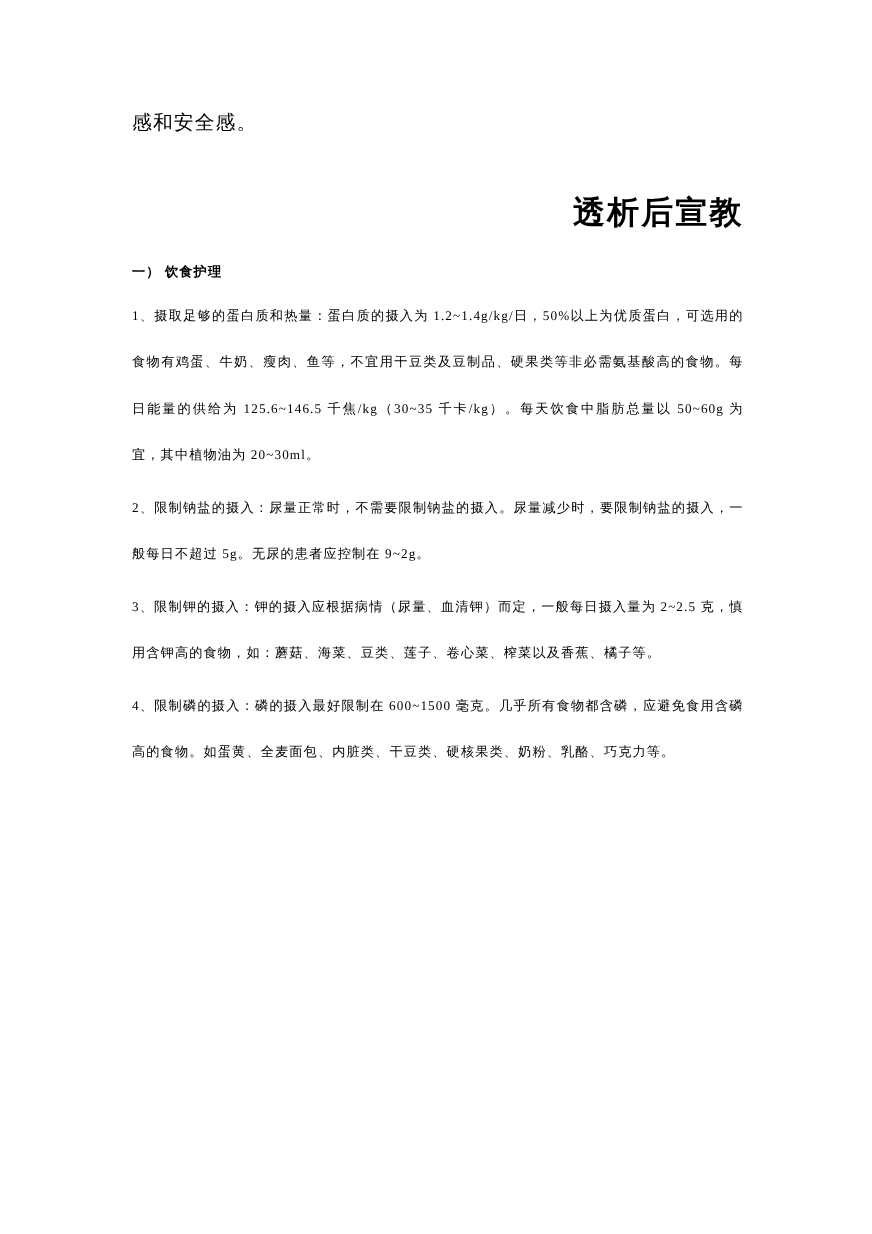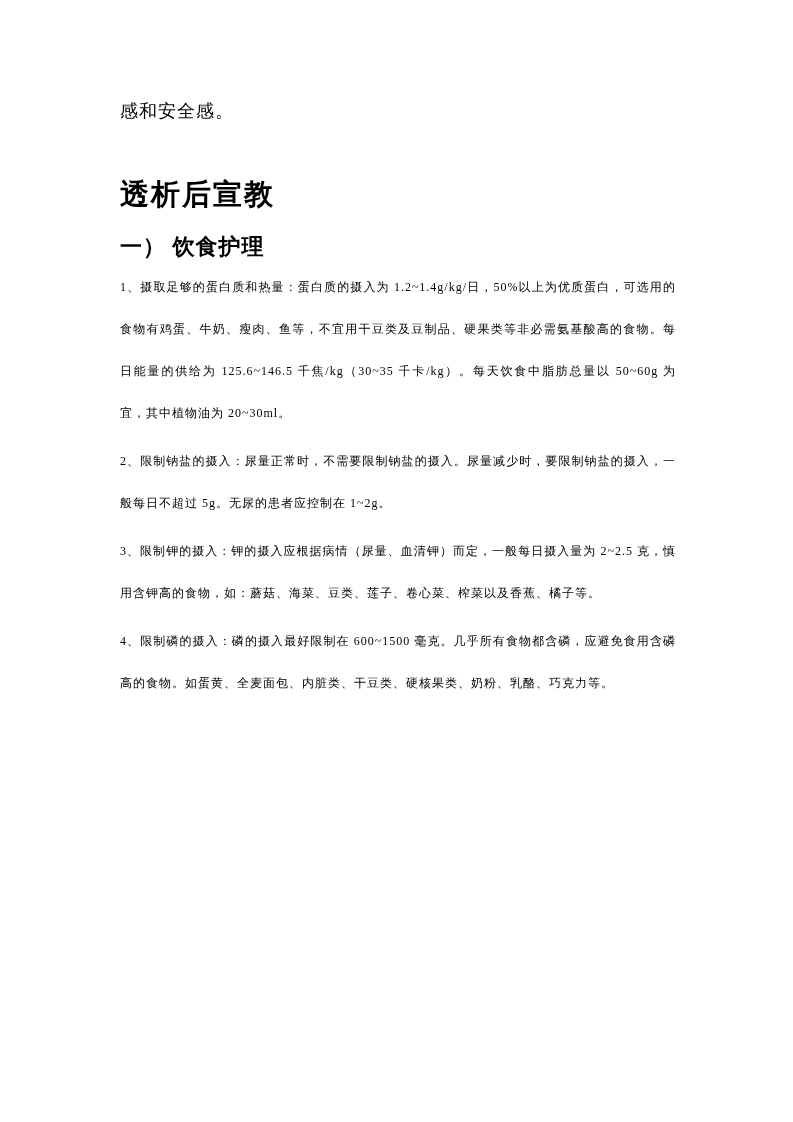--- a/index.html
+++ b/index.html
@@ -23,24 +23,25 @@
     font-size: 18px;
     line-height: 30px;
     letter-spacing: 1px;
   }
   .doc-title {
     margin: 50px 0 0 0;
     font-size: 29px;
     font-weight: bold;
     line-height: 36px;
     letter-spacing: 2px;
+    text-align: right;
   }
   .section-heading {
     margin: 22px 0 0 0;
-    font-size: 22px;
+    font-size: 12px;
     font-weight: bold;
     line-height: 26px;
     letter-spacing: 1px;
   }
   .body-paragraph {
     margin: 6px 0 0 0;
     font-size: 12px;
     line-height: 42px;
     text-align: justify;
     letter-spacing: 1px;
@@ -51,17 +52,17 @@
 
 <div class="page">
   <p class="continuation">感和安全感。</p>
 
   <h1 class="doc-title">透析后宣教</h1>
 
   <h2 class="section-heading">一）  饮食护理</h2>
 
   <div>
     <p class="body-paragraph">1、摄取足够的蛋白质和热量：蛋白质的摄入为 1.2~1.4g/kg/日，50%以上为优质蛋白，可选用的食物有鸡蛋、牛奶、瘦肉、鱼等，不宜用干豆类及豆制品、硬果类等非必需氨基酸高的食物。每日能量的供给为 125.6~146.5 千焦/kg（30~35 千卡/kg）。每天饮食中脂肪总量以 50~60g 为宜，其中植物油为 20~30ml。</p>
-    <p class="body-paragraph">2、限制钠盐的摄入：尿量正常时，不需要限制钠盐的摄入。尿量减少时，要限制钠盐的摄入，一般每日不超过 5g。无尿的患者应控制在 1~2g。</p>
+    <p class="body-paragraph">2、限制钠盐的摄入：尿量正常时，不需要限制钠盐的摄入。尿量减少时，要限制钠盐的摄入，一般每日不超过 5g。无尿的患者应控制在 9~2g。</p>
     <p class="body-paragraph">3、限制钾的摄入：钾的摄入应根据病情（尿量、血清钾）而定，一般每日摄入量为 2~2.5 克，慎用含钾高的食物，如：蘑菇、海菜、豆类、莲子、卷心菜、榨菜以及香蕉、橘子等。</p>
     <p class="body-paragraph">4、限制磷的摄入：磷的摄入最好限制在 600~1500 毫克。几乎所有食物都含磷，应避免食用含磷高的食物。如蛋黄、全麦面包、内脏类、干豆类、硬核果类、奶粉、乳酪、巧克力等。</p>
   </div>
 </div>
 
 </body></html>

